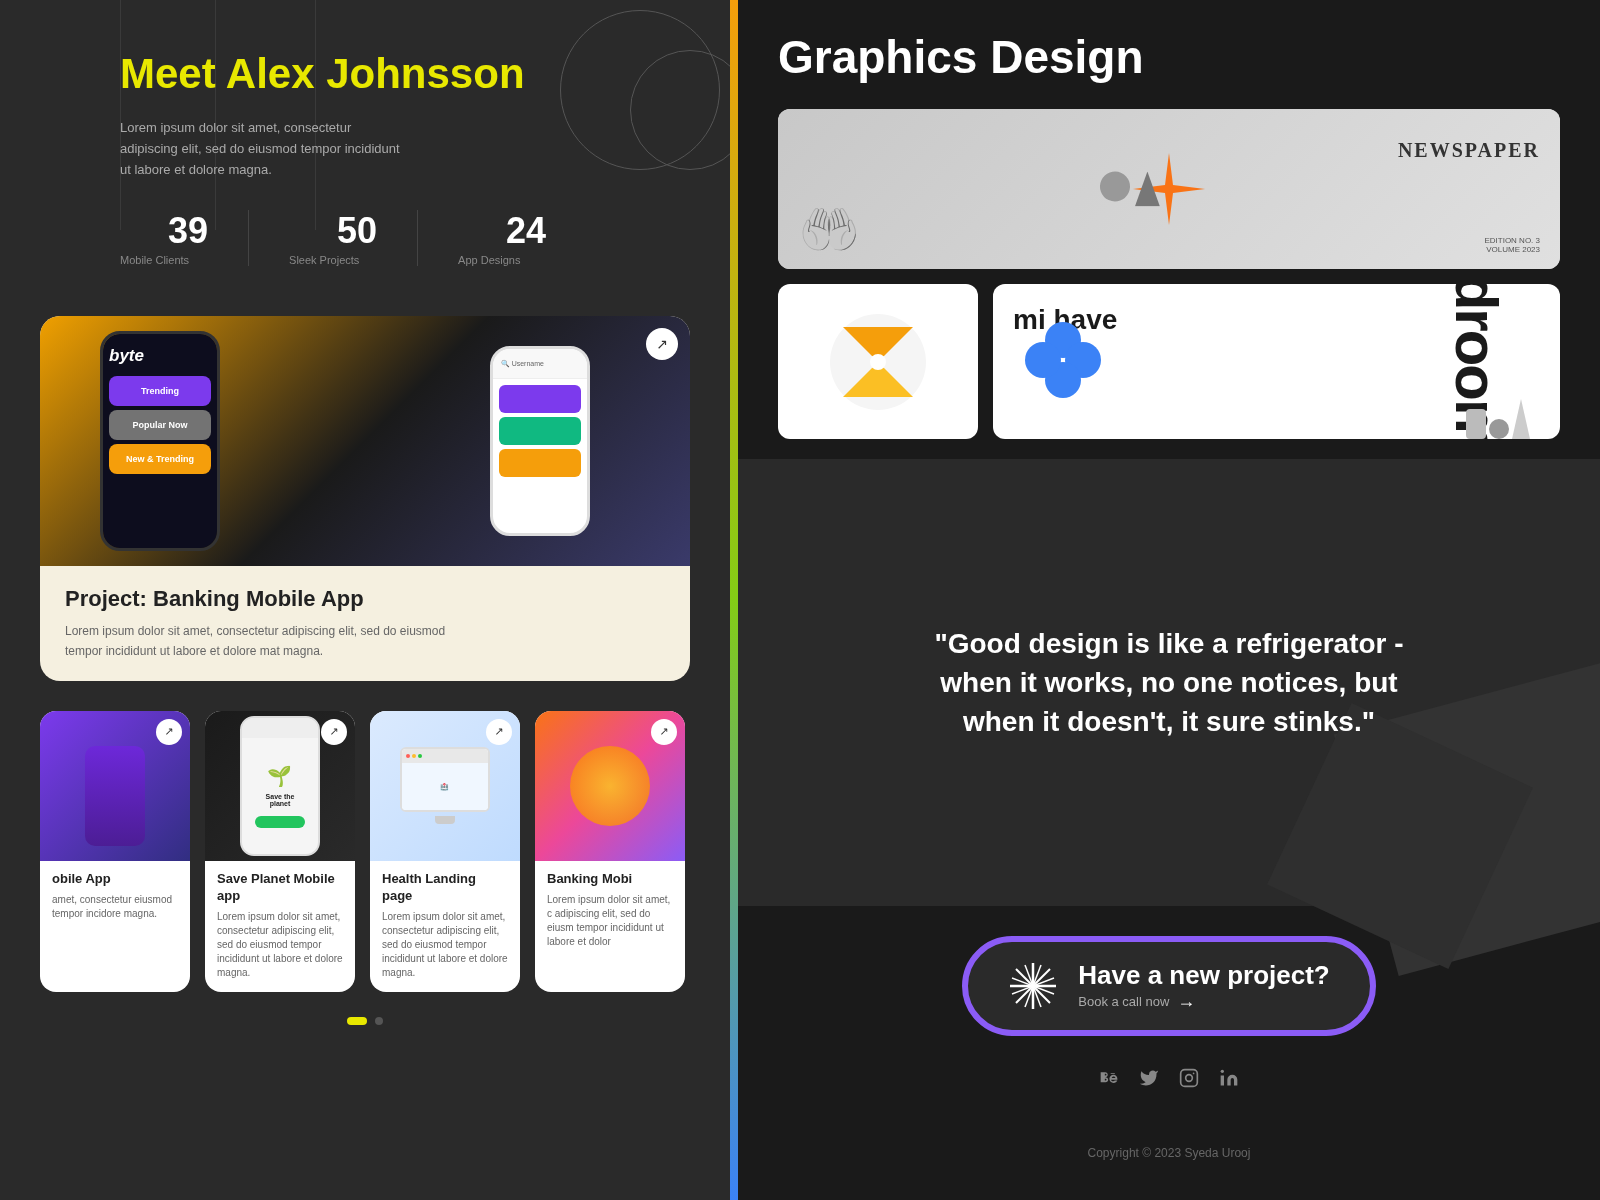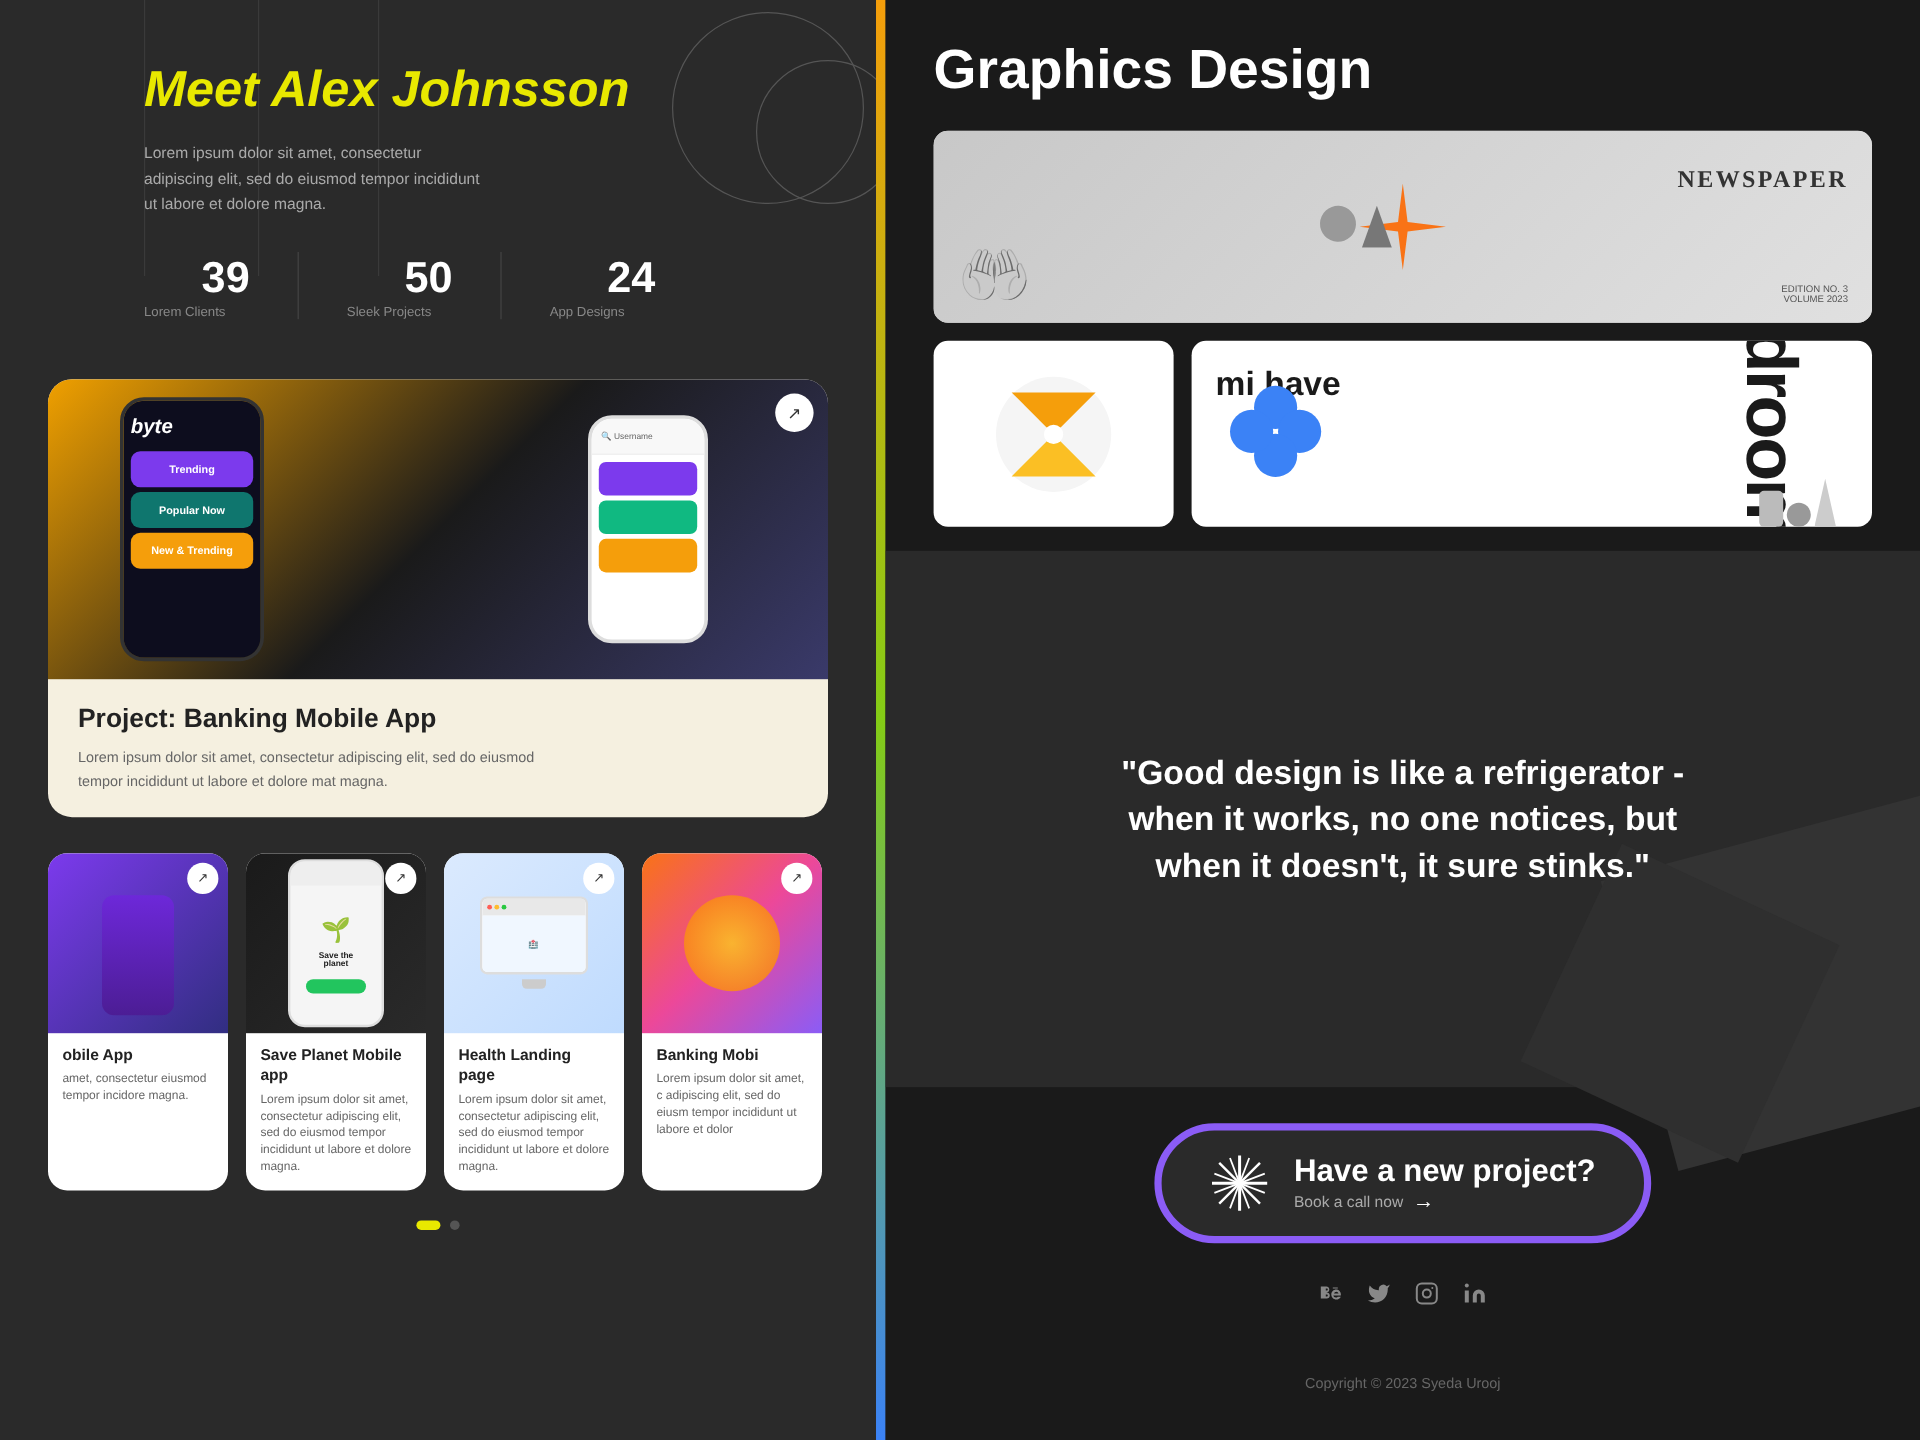--- a/index.html
+++ b/index.html
@@ -52,21 +52,20 @@
     
     .hero-section {
       padding: 50px 50px 30px 120px;
       position: relative;
       z-index: 2;
     }
     .hero-name {
       font-size: 42px;
       font-weight: 900;
       color: #e8e800;
-      font-style: italic;
       margin-bottom: 20px;
       font-family: 'Arial Black', sans-serif;
     }
     .hero-description {
       font-size: 13px;
       color: #aaa;
       line-height: 1.6;
       max-width: 280px;
       margin-bottom: 30px;
     }
@@ -147,21 +146,21 @@
       height: 30px;
       border-radius: 8px;
       display: flex;
       align-items: center;
       justify-content: center;
       font-size: 9px;
       color: #fff;
       font-weight: bold;
     }
     .row-purple { background: #7c3aed; }
-    .row-green { background: #0f766e; }
+    .row-green { background: #737373; }
     .row-yellow { background: #f59e0b; }
     .phone-mockup-2 {
       width: 100px;
       height: 190px;
       background: #fff;
       border-radius: 20px;
       border: 3px solid #ddd;
       position: absolute;
       right: 100px;
       top: 30px;
@@ -665,21 +664,21 @@
     <div class="circle-outline-1"></div>
     <div class="circle-outline-2"></div>
   </div>
 
   <div class="hero-section">
     <div class="hero-name">Meet Alex Johnsson</div>
     <div class="hero-description">Lorem ipsum dolor sit amet, consectetur adipiscing elit, sed do eiusmod tempor incididunt ut labore et dolore magna.</div>
     <div class="stats-row">
       <div class="stat-item">
         <div class="stat-number">39</div>
-        <div class="stat-label">Lorem Clients</div>
+        <div class="stat-label">Mobile Clients</div>
       </div>
       <div class="stat-item">
         <div class="stat-number">50</div>
         <div class="stat-label">Sleek Projects</div>
       </div>
       <div class="stat-item">
         <div class="stat-number">24</div>
         <div class="stat-label">App Designs</div>
       </div>
     </div>

